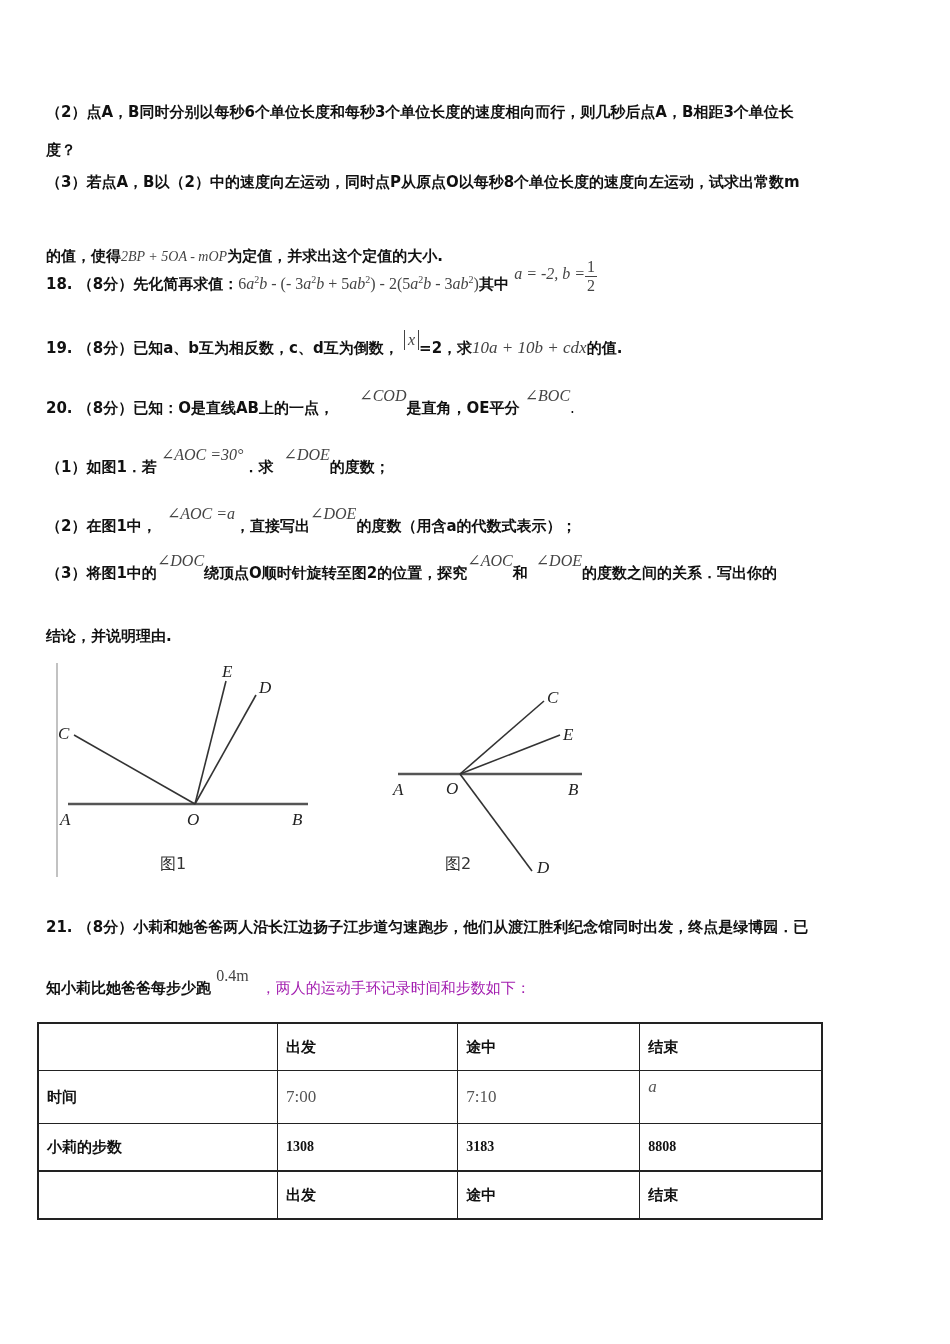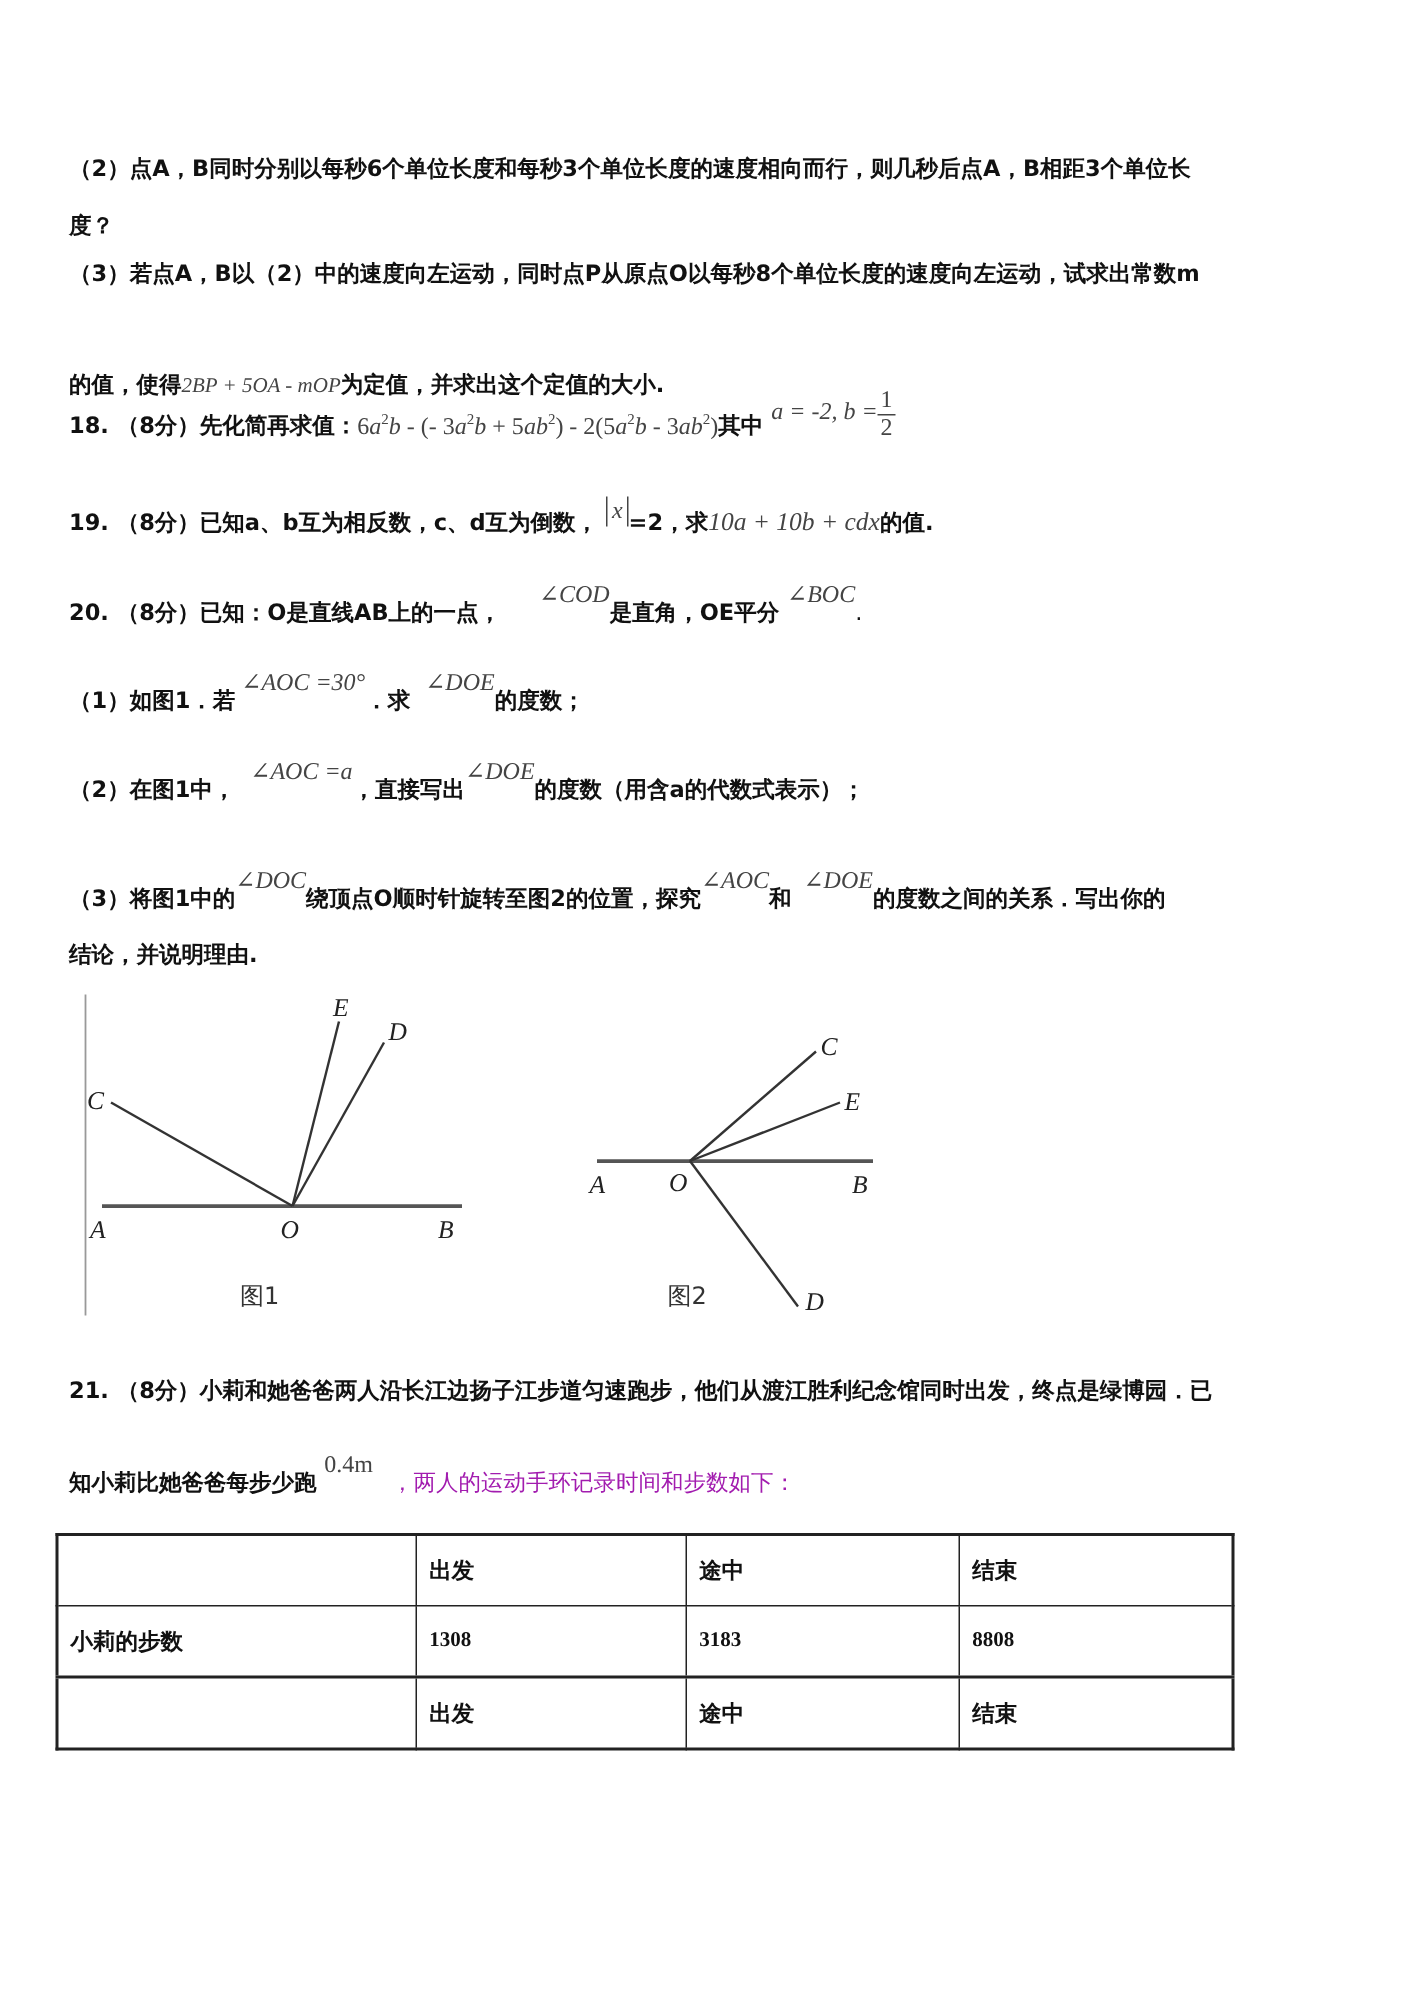--- a/index.html
+++ b/index.html
@@ -58,21 +58,21 @@
 </div>
 
 <div class="line" style="top:457px;">
   <span>（1）如图1．若</span><span class="math math-up" style="margin-left:4px;">∠AOC =30°</span><span>．求</span><span class="math math-up" style="margin-left:10px;">∠DOE</span><span>的度数；</span>
 </div>
 
 <div class="line" style="top:516px;">
   <span>（2）在图1中，</span><span class="math math-up" style="margin-left:10px;">∠AOC =a</span><span>，直接写出</span><span class="math math-up">∠DOE</span><span>的度数（用含a的代数式表示）；</span>
 </div>
 
-<div class="line" style="top:589px;text-align:center;">
+<div class="line" style="top:563px;text-align:center;">
   <span>（3）将图1中的</span><span class="math math-up">∠DOC</span><span>绕顶点O顺时针旋转至图2的位置，探究</span><span class="math math-up">∠AOC</span><span>和</span><span class="math math-up" style="margin-left:8px;">∠DOE</span><span>的度数之间的关系．写出你的</span>
 </div>
 <div class="line" style="top:626px;">结论，并说明理由.</div>
 
 <div class="figure" style="left:40px; top:655px; width:290px; height:230px;">
   <svg width="290" height="230" viewBox="0 0 290 230">
     <line x1="17" y1="8" x2="17" y2="222" stroke="#999" stroke-width="1.2"></line>
     <line x1="28" y1="149" x2="268" y2="149" stroke="#555" stroke-width="2.5"></line>
     <line x1="34" y1="80" x2="155" y2="149" stroke="#333" stroke-width="1.6"></line>
     <line x1="155" y1="149" x2="186" y2="26" stroke="#333" stroke-width="1.6"></line>
@@ -111,20 +111,26 @@
 
 <table class="data">
   <tbody>
       <tr>
     <td class="c0"></td>
     <td class="c1">出发</td>
     <td class="c2">途中</td>
     <td class="c3">结束</td>
   </tr>
   <tr>
+    <td class="c0">时间</td>
+    <td class="c1 m">7:00</td>
+    <td class="c2 m">7:10</td>
+    <td class="c3 m ital">a</td>
+  </tr>
+  <tr>
     <td class="c0">小莉的步数</td>
     <td class="c1 num">1308</td>
     <td class="c2 num">3183</td>
     <td class="c3 num">8808</td>
   </tr>
   <tr class="thick-top">
     <td class="c0"></td>
     <td class="c1">出发</td>
     <td class="c2">途中</td>
     <td class="c3">结束</td>

